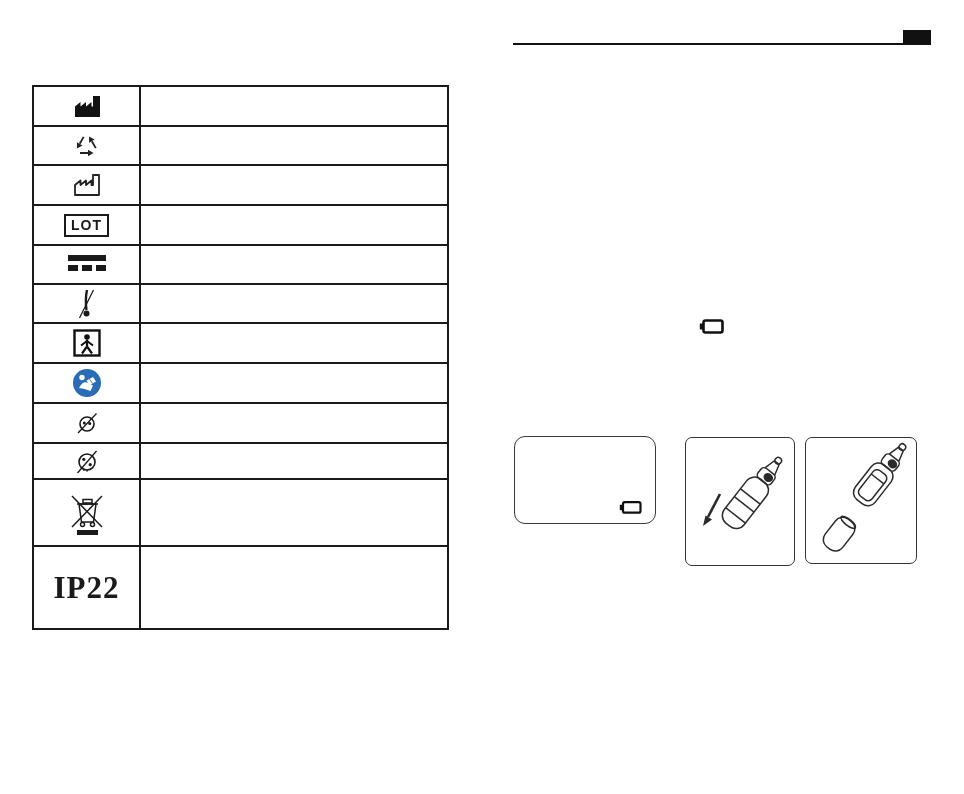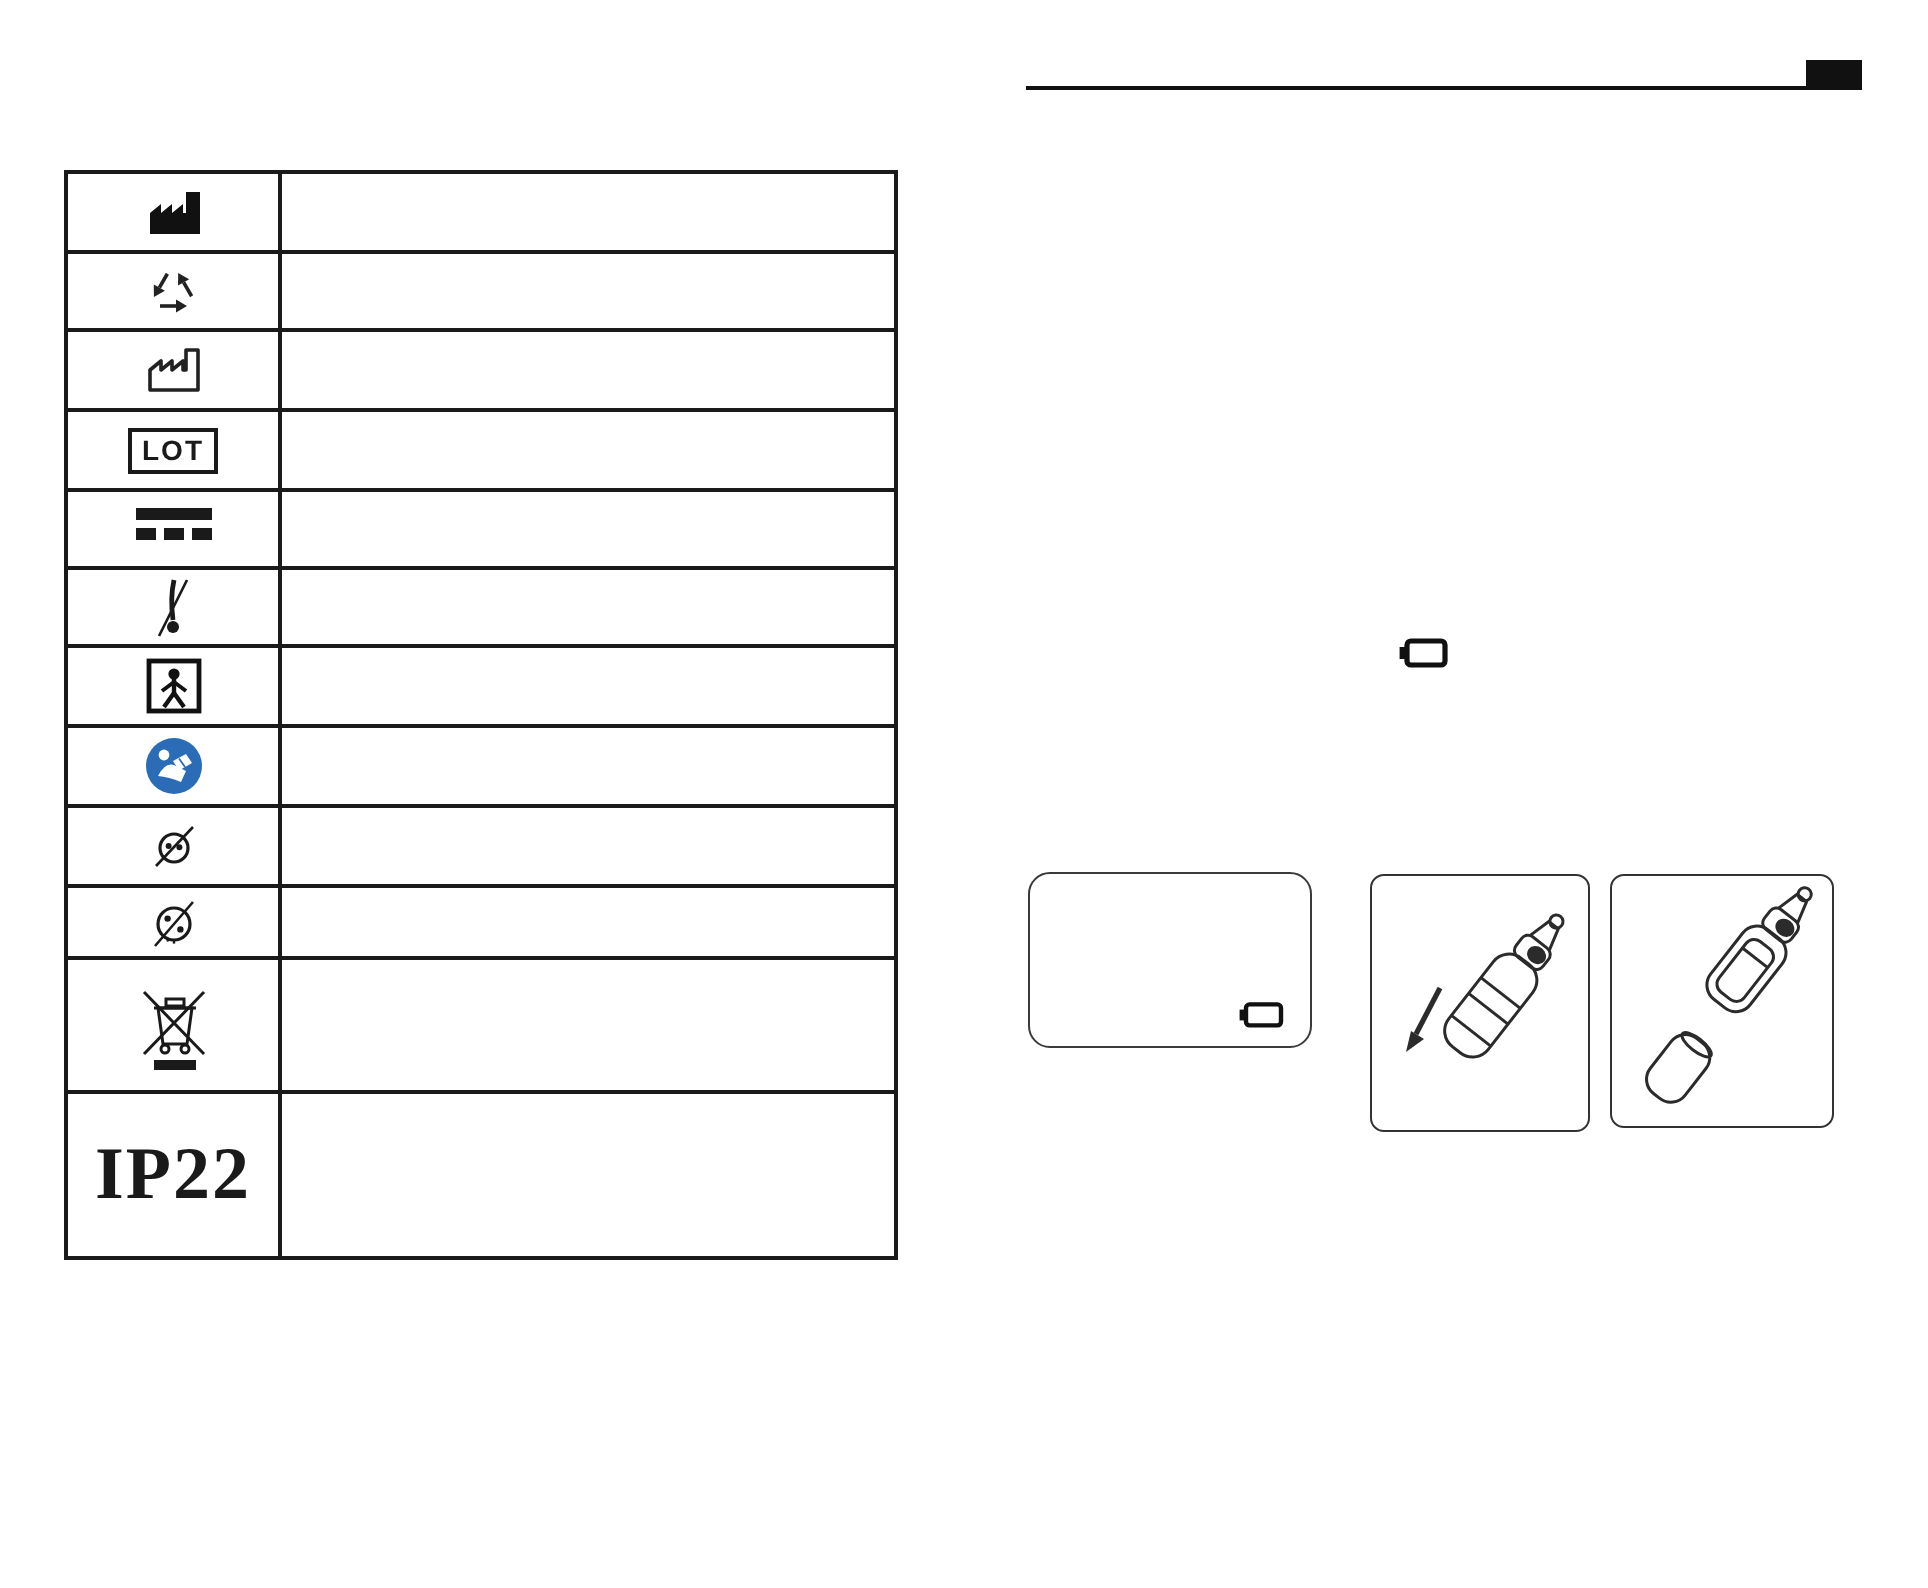--- a/index.html
+++ b/index.html
@@ -13,21 +13,21 @@
 
   
   .sym-table{position:absolute;left:32px;top:85px;border-collapse:collapse;table-layout:fixed;}
   .sym-table td{border:2px solid #1a1a1a;padding:0;text-align:center;vertical-align:middle;}
   .sym-table td.icon-cell{width:105px;}
   .sym-table td.desc-cell{width:306px;}
   .lot-box{
     display:inline-block;border:2.5px solid #1a1a1a;padding:1px 5px;
     font-weight:bold;font-size:14px;letter-spacing:1px;line-height:17px;
   }
-  .ip-text{font-family:"Liberation Serif",serif;font-size:37px;font-weight:600;letter-spacing:1px;}
+  .ip-text{font-family:"Liberation Serif",serif;font-size:31px;font-weight:600;letter-spacing:1px;}
   .dc-sym{display:inline-block;width:38px;}
   .dc-solid{width:38px;height:6px;background:#1a1a1a;}
   .dc-dashes{margin-top:4px;display:flex;justify-content:space-between;}
   .dc-dashes span{display:block;width:10px;height:6px;background:#1a1a1a;}
 
   
   .battery-standalone{position:absolute;left:699px;top:319px;}
   .display-panel{
     position:absolute;left:514px;top:436px;width:142px;height:88px;
     border:1.6px solid #3a3a3a;border-radius:11px;box-sizing:border-box;

